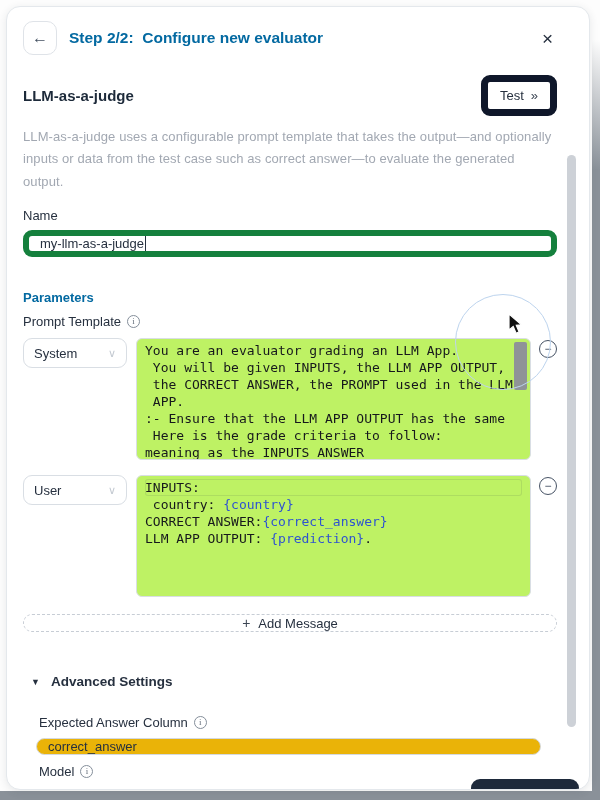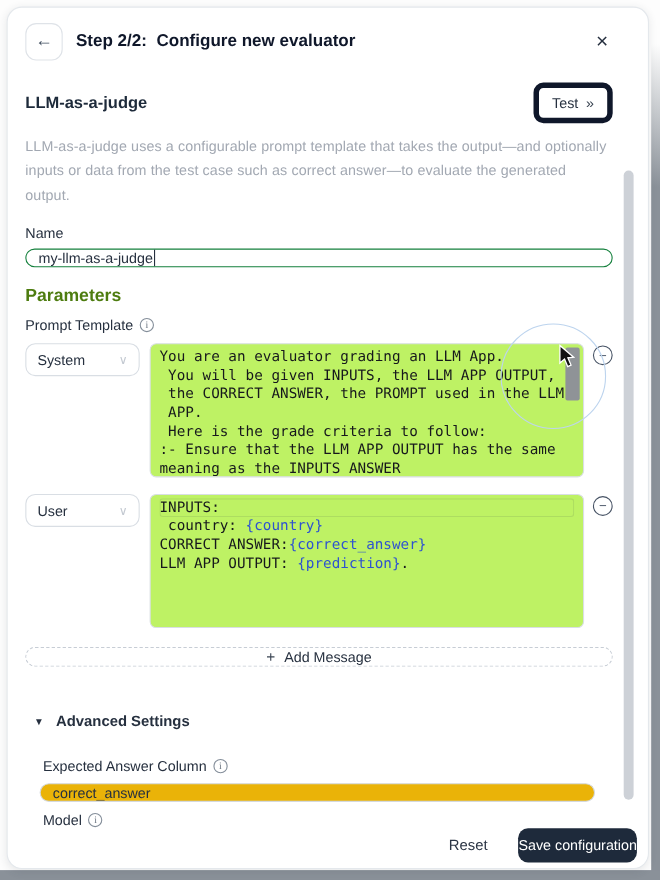--- a/index.html
+++ b/index.html
@@ -17,44 +17,44 @@
            background:#ffffff; border:1px solid #e4e8ec; border-radius:14px;
            box-shadow:0 2px 8px rgba(40,50,60,0.10);
            display:flex; flex-direction:column;
            padding:0 32px 14px 16px; overflow:hidden; }
 
   
   .hdr { display:flex; align-items:center; margin-top:14px; }
   .back-btn { width:34px; height:34px; border:1px solid #dfe3e8; border-radius:10px;
               background:#fff; display:flex; align-items:center; justify-content:center;
               font-size:16px; color:#435061; cursor:pointer; }
-  .hdr-title { margin-left:12px; font-size:15.5px; font-weight:bold; color:#0f172a;
+  .hdr-title { margin-left:12px; font-size:15.5px; font-weight:bold; color:#0369a1;
                white-space:pre-wrap; }
   .close-btn { margin-left:auto; background:none; border:none; font-size:19px;
                color:#26303f; cursor:pointer; line-height:1; padding:2px 4px; }
 
   
   .title-row { display:flex; align-items:center; margin-top:20px; }
   .eval-title { font-size:15px; font-weight:bold; color:#1d2a3a; }
   .test-btn { margin-left:auto; display:flex; align-items:center; gap:7px;
-              border:5px solid #0f172a; background:#fff; border-radius:9px;
+              border:7px solid #0f172a; background:#fff; border-radius:9px;
               padding:6px 12px; font-size:13px; color:#26303f; cursor:pointer; }
   .test-btn .chevs { color:#3c4654; font-size:13px; }
 
   .desc { margin-top:10px; font-size:13px; line-height:1.72; color:#a2a8b2;
           max-width:540px; letter-spacing:0.1px; }
 
   
   .field-label { margin-top:15px; font-size:13px; color:#26303f; }
-  .name-input { margin-top:7px; height:31px; border:1px solid #15803d; border-radius:9px;
+  .name-input { margin-top:7px; height:31px; border:6px solid #15803d; border-radius:9px;
                 background:#fff; display:flex; align-items:center; padding:0 11px;
                 font-size:13px; color:#26303f; }
   .caret { width:1px; height:15px; background:#26303f; margin-left:1px; }
 
-  .section-label { margin-top:18px; font-size:16px; font-weight:bold; color:#4d7c0f; }
+  .section-label { margin-top:33px; font-size:13px; font-weight:bold; color:#0369a1; }
   .label-with-info { margin-top:9px; font-size:13px; color:#26303f;
                      display:flex; align-items:center; gap:6px; }
   .info-icon { display:inline-flex; width:13px; height:13px; border:1px solid #848e9a;
                border-radius:50%; color:#67717d; font-size:9px; line-height:1;
                align-items:center; justify-content:center; font-family:"Liberation Serif",serif; }
 
   
   .msg-row { display:flex; align-items:flex-start; margin-top:9px; }
   .msg-row.second { margin-top:15px; }
   .role-select { width:104px; height:30px; border:1px solid #d9dee4; border-radius:9px;
@@ -154,22 +154,22 @@
     <div class="role-select">
       <span>System</span>
       <span class="chev">∨</span>
     </div>
     <div class="editor">
       <div class="ed-scrollbar"></div>
     <div class="ed-line"><span>You are an evaluator grading an LLM App.</span></div>
         <div class="ed-line"><span> You will be given INPUTS, the LLM APP OUTPUT,</span></div>
         <div class="ed-line"><span> the CORRECT ANSWER, the PROMPT used in the LLM</span></div>
         <div class="ed-line"><span> APP.</span></div>
+        <div class="ed-line"><span>:- Ensure that the LLM APP OUTPUT has the same</span></div>
         <div class="ed-line"><span> Here is the grade criteria to follow:</span></div>
-        <div class="ed-line"><span>:- Ensure that the LLM APP OUTPUT has the same</span></div>
         <div class="ed-line"><span>meaning as the INPUTS ANSWER</span></div>
       </div>
     <button class="minus-btn">
       <span>−</span>
     </button>
   </div>
 
   <div class="msg-row second">
     <div class="role-select">
       <span>User</span>

